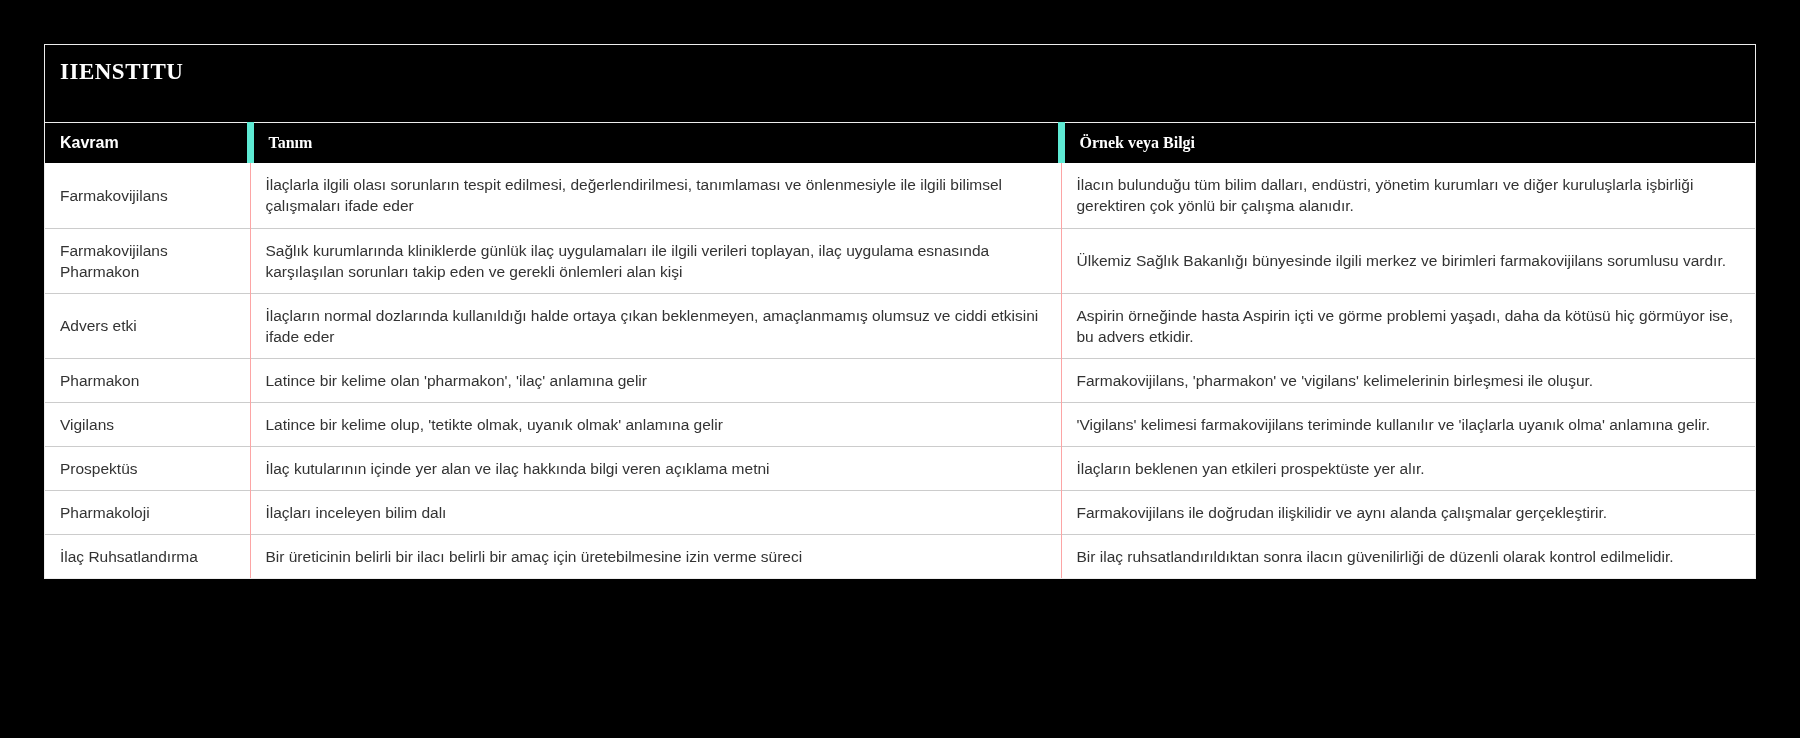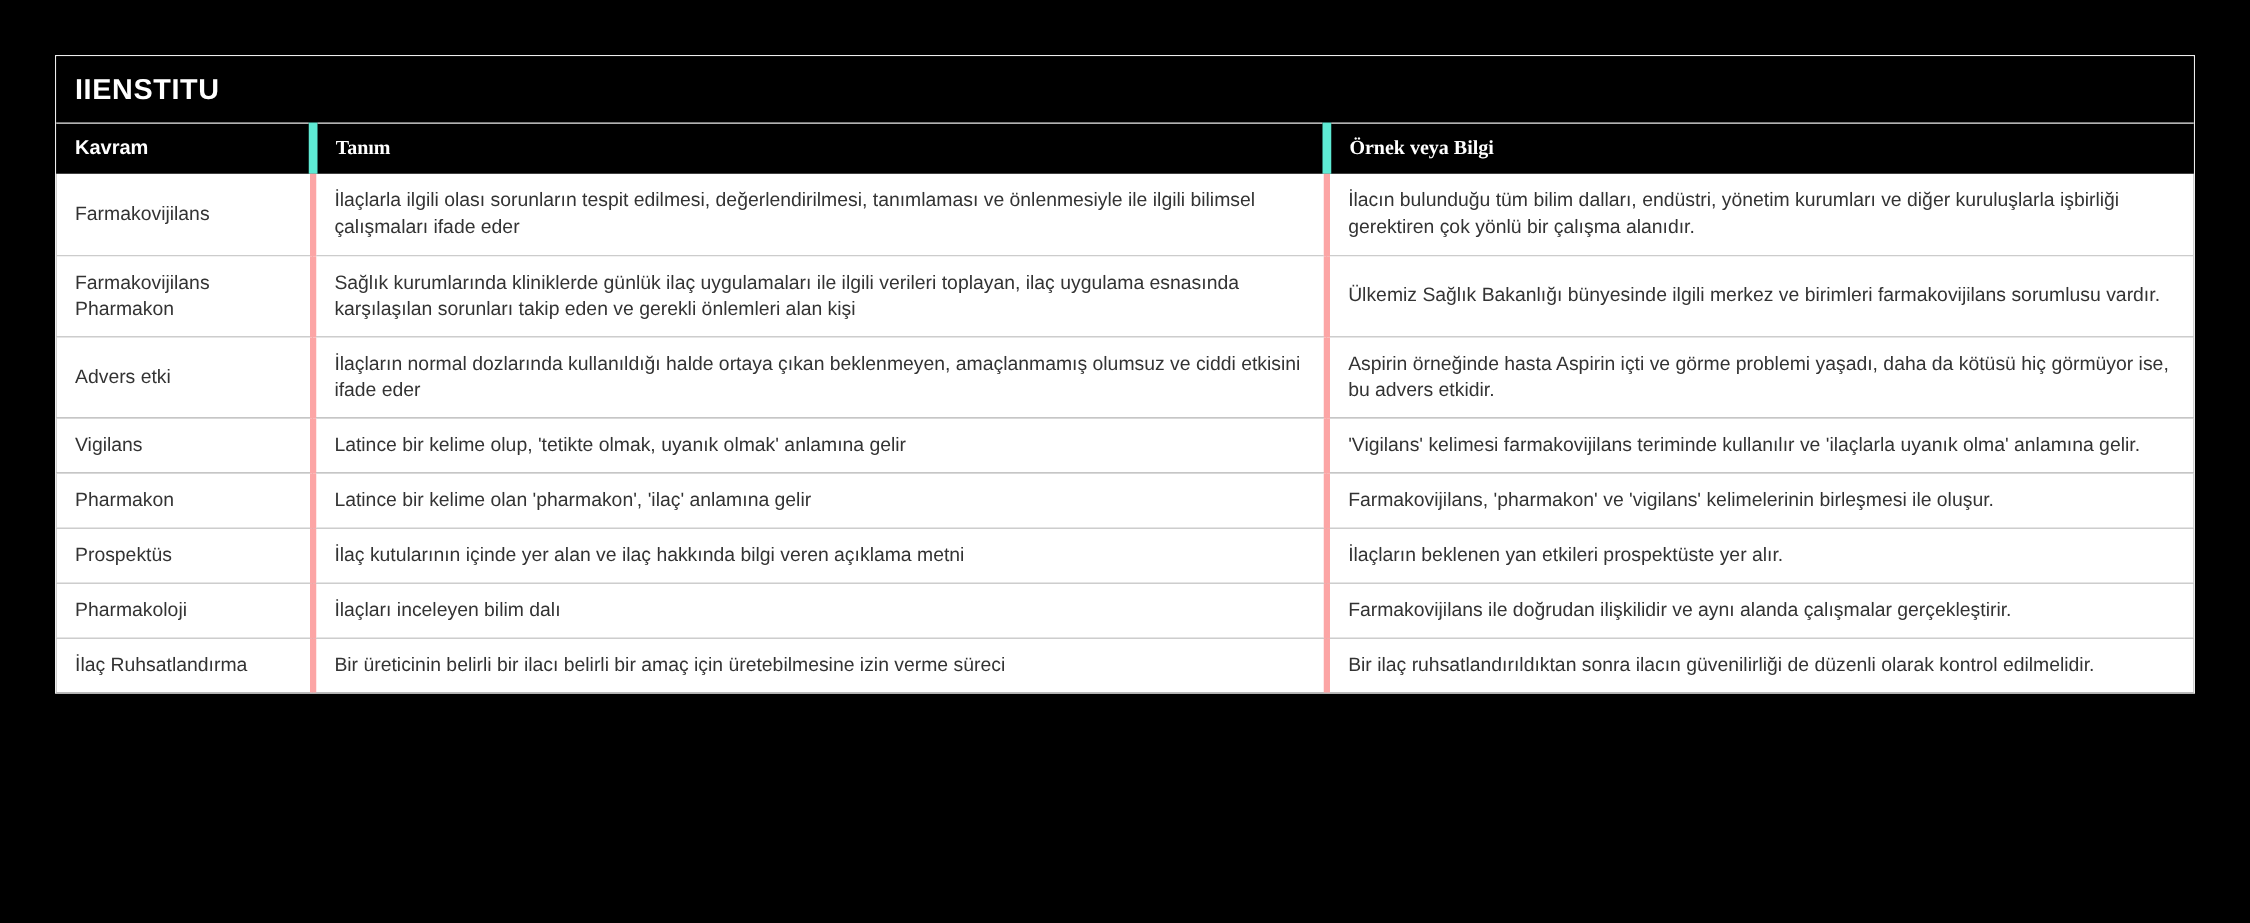--- a/index.html
+++ b/index.html
@@ -30,25 +30,27 @@
     background: #000000;
     padding: 13px 15px 12px 15px;
   }
   .title-bar h1 {
     margin: 0;
     color: #ffffff;
     font-size: 23px;
     font-weight: bold;
     letter-spacing: 0.5px;
     line-height: 1.2;
+    font-family: Liberation Serif, serif;
   }
   table.concepts {
     width: 100%;
     border-collapse: collapse;
     table-layout: fixed;
+    margin-top: 24px;
   }
   col.c-kavram { width: 205px; }
   col.c-tanim  { width: 811px; }
   col.c-ornek  { width: 694px; }
 
   thead tr { border-top: 1px solid #ededed; }
   thead th {
     background: #000000;
     color: #ffffff;
     text-align: left;
@@ -64,21 +66,21 @@
     background: #ffffff;
     color: #333333;
     font-size: 15.5px;
     line-height: 1.36;
     padding: 11px 15px;
     vertical-align: middle;
     border-top: 1px solid #cccccc;
     word-wrap: break-word;
   }
   tbody tr:first-child td { border-top: none; }
-  tbody td + td { border-left: 5px solid #fca5a5; }
+  tbody td + td { border-left: 1px solid #fca5a5; }
 </style>
 </head>
 <body>
 
 <div class="stage">
   <div class="panel">
 
     <div class="title-bar">
       <h1>IIENSTITU</h1>
     </div>
@@ -109,29 +111,29 @@
     <td>Ülkemiz Sağlık Bakanlığı bünyesinde ilgili merkez ve birimleri farmakovijilans sorumlusu vardır.</td>
   </tr>
 
   <tr>
     <td>Advers etki</td>
     <td>İlaçların normal dozlarında kullanıldığı halde ortaya çıkan beklenmeyen, amaçlanmamış olumsuz ve ciddi etkisini ifade eder</td>
     <td>Aspirin örneğinde hasta Aspirin içti ve görme problemi yaşadı, daha da kötüsü hiç görmüyor ise, bu advers etkidir.</td>
   </tr>
 
   <tr>
+    <td>Pharmakon</td>
+    <td>Latince bir kelime olan 'pharmakon', 'ilaç' anlamına gelir</td>
+    <td>Farmakovijilans, 'pharmakon' ve 'vigilans' kelimelerinin birleşmesi ile oluşur.</td>
+  </tr>
+
+  <tr>
     <td>Vigilans</td>
     <td>Latince bir kelime olup, 'tetikte olmak, uyanık olmak' anlamına gelir</td>
     <td>'Vigilans' kelimesi farmakovijilans teriminde kullanılır ve 'ilaçlarla uyanık olma' anlamına gelir.</td>
-  </tr>
-
-  <tr>
-    <td>Pharmakon</td>
-    <td>Latince bir kelime olan 'pharmakon', 'ilaç' anlamına gelir</td>
-    <td>Farmakovijilans, 'pharmakon' ve 'vigilans' kelimelerinin birleşmesi ile oluşur.</td>
   </tr>
 
   <tr>
     <td>Prospektüs</td>
     <td>İlaç kutularının içinde yer alan ve ilaç hakkında bilgi veren açıklama metni</td>
     <td>İlaçların beklenen yan etkileri prospektüste yer alır.</td>
   </tr>
 
   <tr>
     <td>Pharmakoloji</td>

